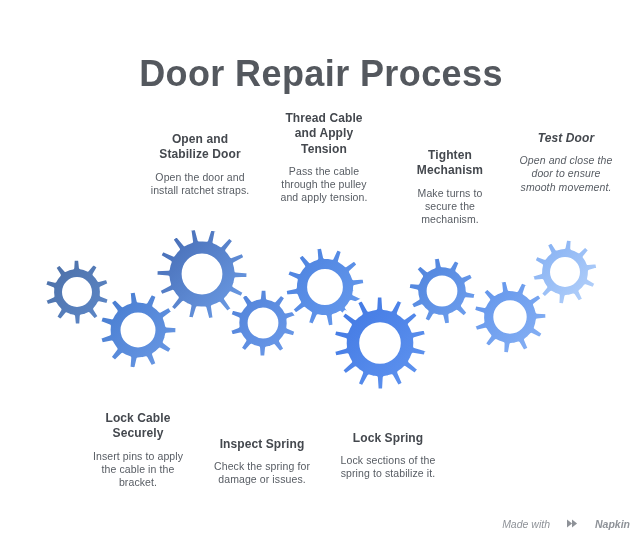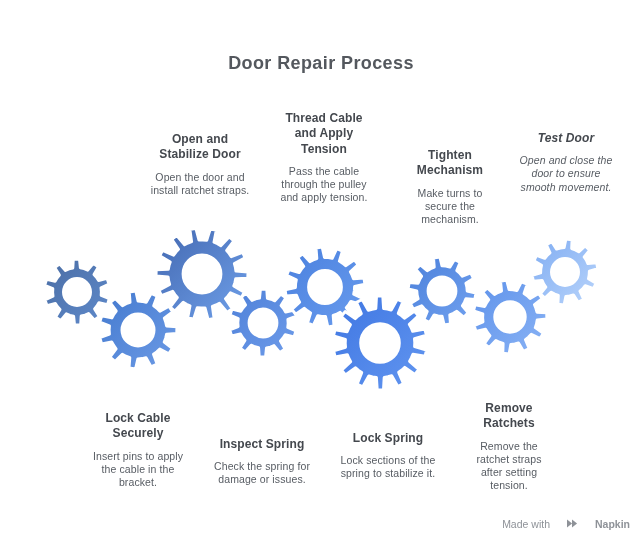--- a/index.html
+++ b/index.html
@@ -2,21 +2,21 @@
 <html style="--c-background: #FFFFFF; --c-title: #54585E; --c-heading: #44484E; --c-body: #575C63; --c-footer: #8E9298; --c-gear_stroke: #FFFFFF;"><head>
 <meta charset="utf-8">
 <style>
   html,body{margin:0;padding:0;background:#fff;}
   .canvas{
     position:relative;width:642px;height:540px;background:var(--c-background,#fff);
     overflow:hidden;font-family:"Liberation Sans","DejaVu Sans",sans-serif;
   }
   .title{
     position:absolute;left:0;right:0;top:53px;margin:0;text-align:center;
-    font-size:18px;font-weight:700;letter-spacing:.4px;color:var(--c-title,#54585E);
+    font-size:36px;font-weight:700;letter-spacing:.4px;color:var(--c-title,#54585E);
   }
   #gear-svg{position:absolute;left:0;top:0;width:642px;height:540px;}
   .step{position:absolute;text-align:center;}
   .step h3{
     margin:0 0 8px;font-size:12px;font-weight:700;line-height:1.28;
     color:var(--c-heading,#44484E);letter-spacing:.1px;
   }
   .step p{
     margin:0;font-size:10.5px;font-weight:400;line-height:1.25;
     color:var(--c-body,#575C63);letter-spacing:.1px;
@@ -27,21 +27,21 @@
   .s-t3{left:276px;top:111px;width:96px;}
   .s-t4{left:404px;top:148px;width:92px;}
   .s-t5{left:518px;top:131px;width:96px;font-style:italic;}
   
   .s-b1{left:88px;top:411px;width:100px;}
   .s-b2{left:212px;top:401px;width:100px;margin-top:36px;}
   .s-b3{left:340px;top:431px;width:96px;}
   .s-b4{left:466px;top:401px;width:86px;}
   .credit{
     position:absolute;right:12px;bottom:10px;display:flex;align-items:flex-start;gap:16px;
-    font-size:10.5px;color:var(--c-footer,#8E9298);
+    font-size:10.5px;color:var(--c-footer,#8E9298);font-style:italic;
   }
   .credit .brand{font-weight:600;}
   .credit svg{display:block;}
 </style>
 </head>
 <body>
 
 <div class="canvas">
 
   <svg id="gear-svg" viewBox="0 0 642 540">
@@ -118,24 +118,20 @@
     <p>Insert pins to apply the cable in the bracket.</p>
   </div>
   <div class="step s-b2">
     <h3>Inspect Spring</h3>
     <p>Check the spring for damage or issues.</p>
   </div>
   <div class="step s-b3">
     <h3>Lock Spring</h3>
     <p>Lock sections of the spring to stabilize it.</p>
   </div>
-  <div class="step s-b4">
-    <h3>Remove Ratchets</h3>
-    <p>Remove the ratchet straps after setting tension.</p>
-  </div>
 
   <div class="credit">
     <span>Made with</span>
     <svg width="13" height="11" viewBox="0 0 13 11">
       <path d="M1 1.4 L6.1 5.5 L1 9.6 Z" fill="#8E9298"></path>
       <path d="M6 1.4 L11.1 5.5 L6 9.6 Z" fill="#8E9298"></path>
     </svg>
     <span class="brand">Napkin</span>
   </div>
 

